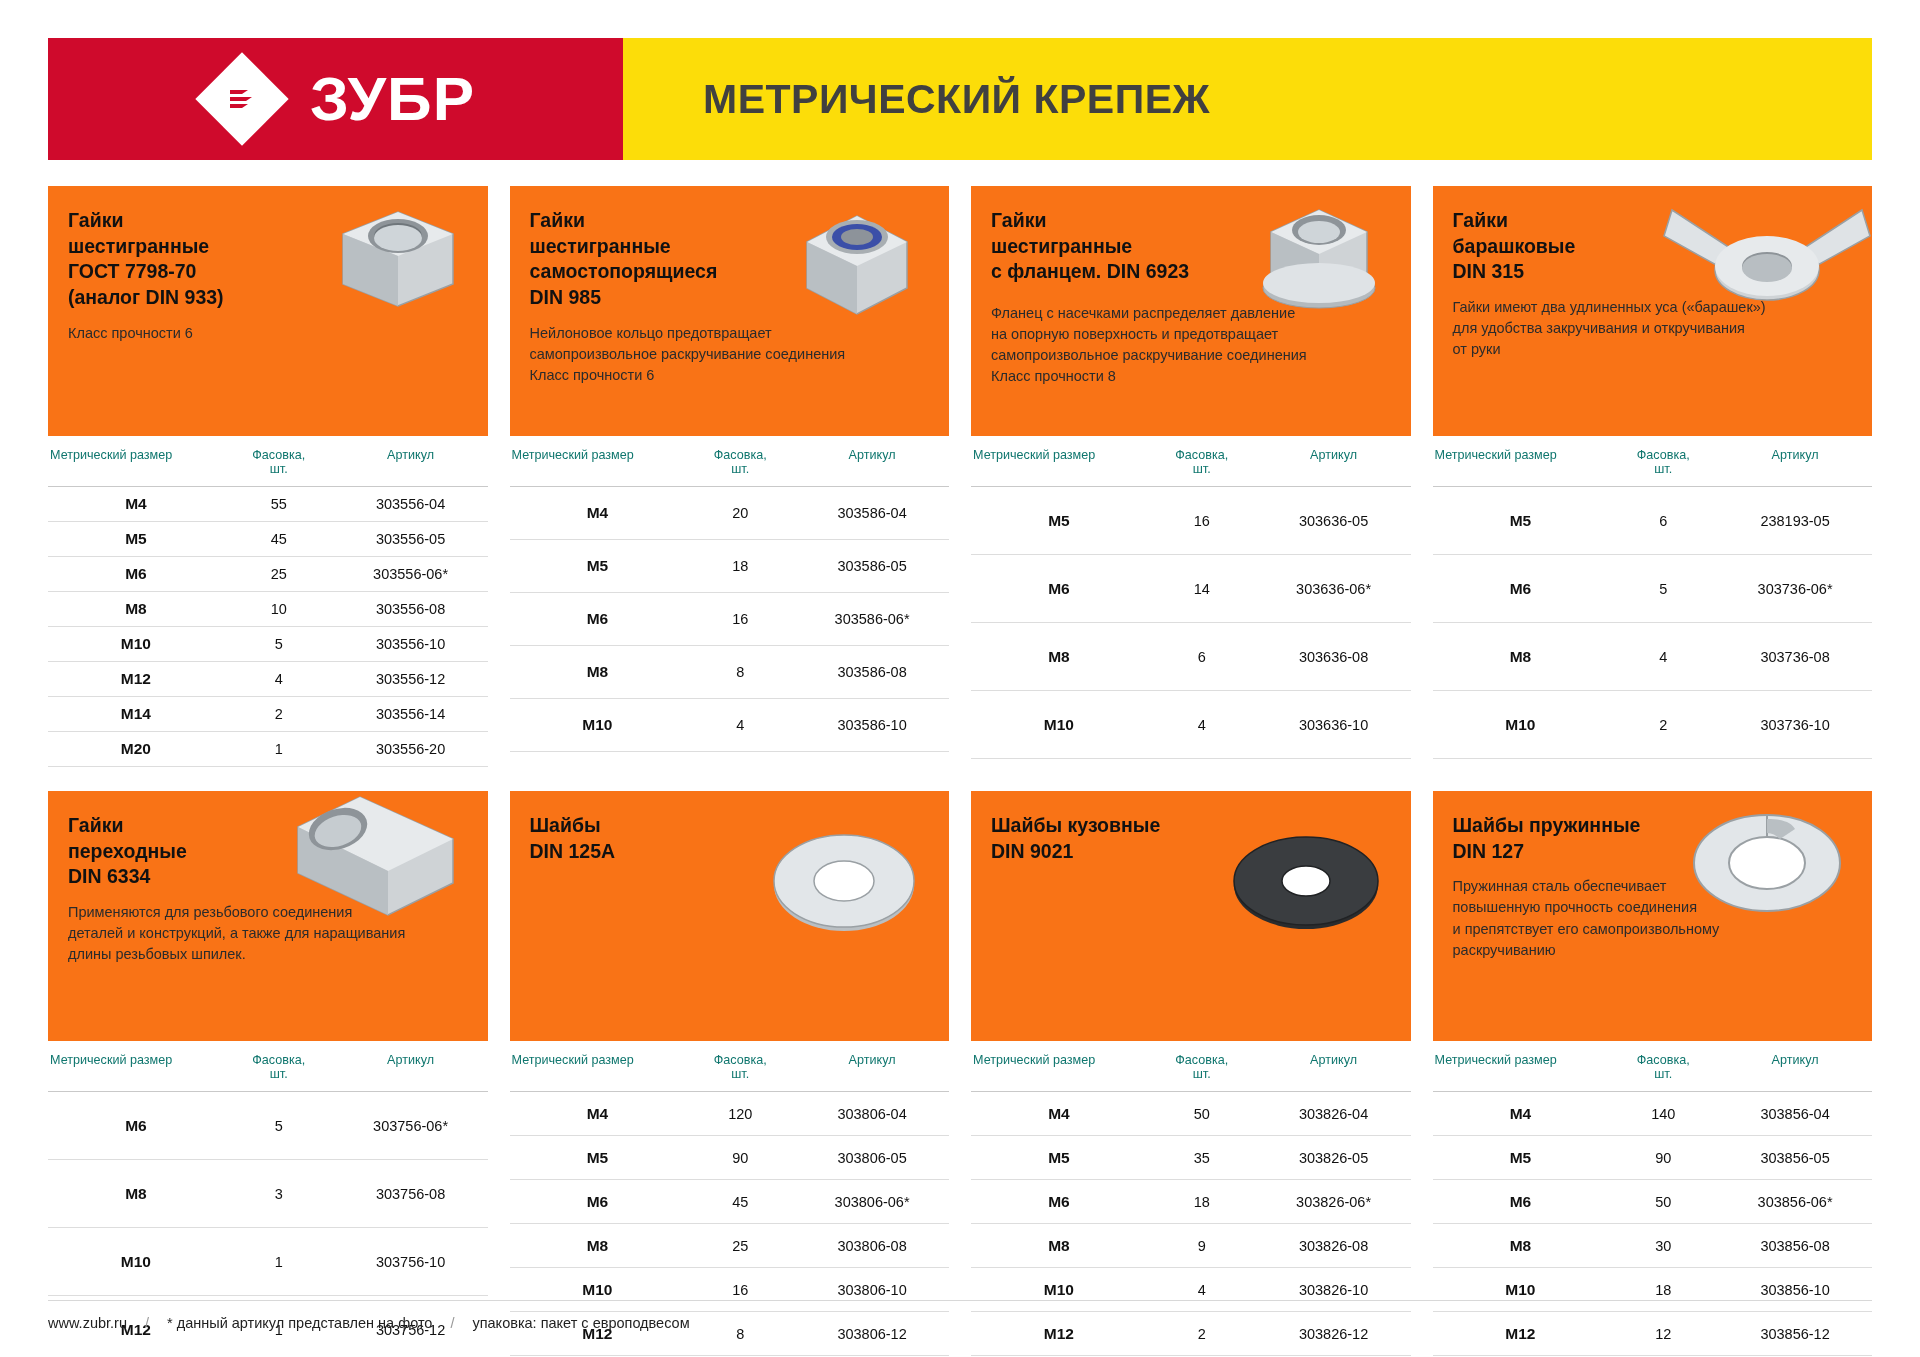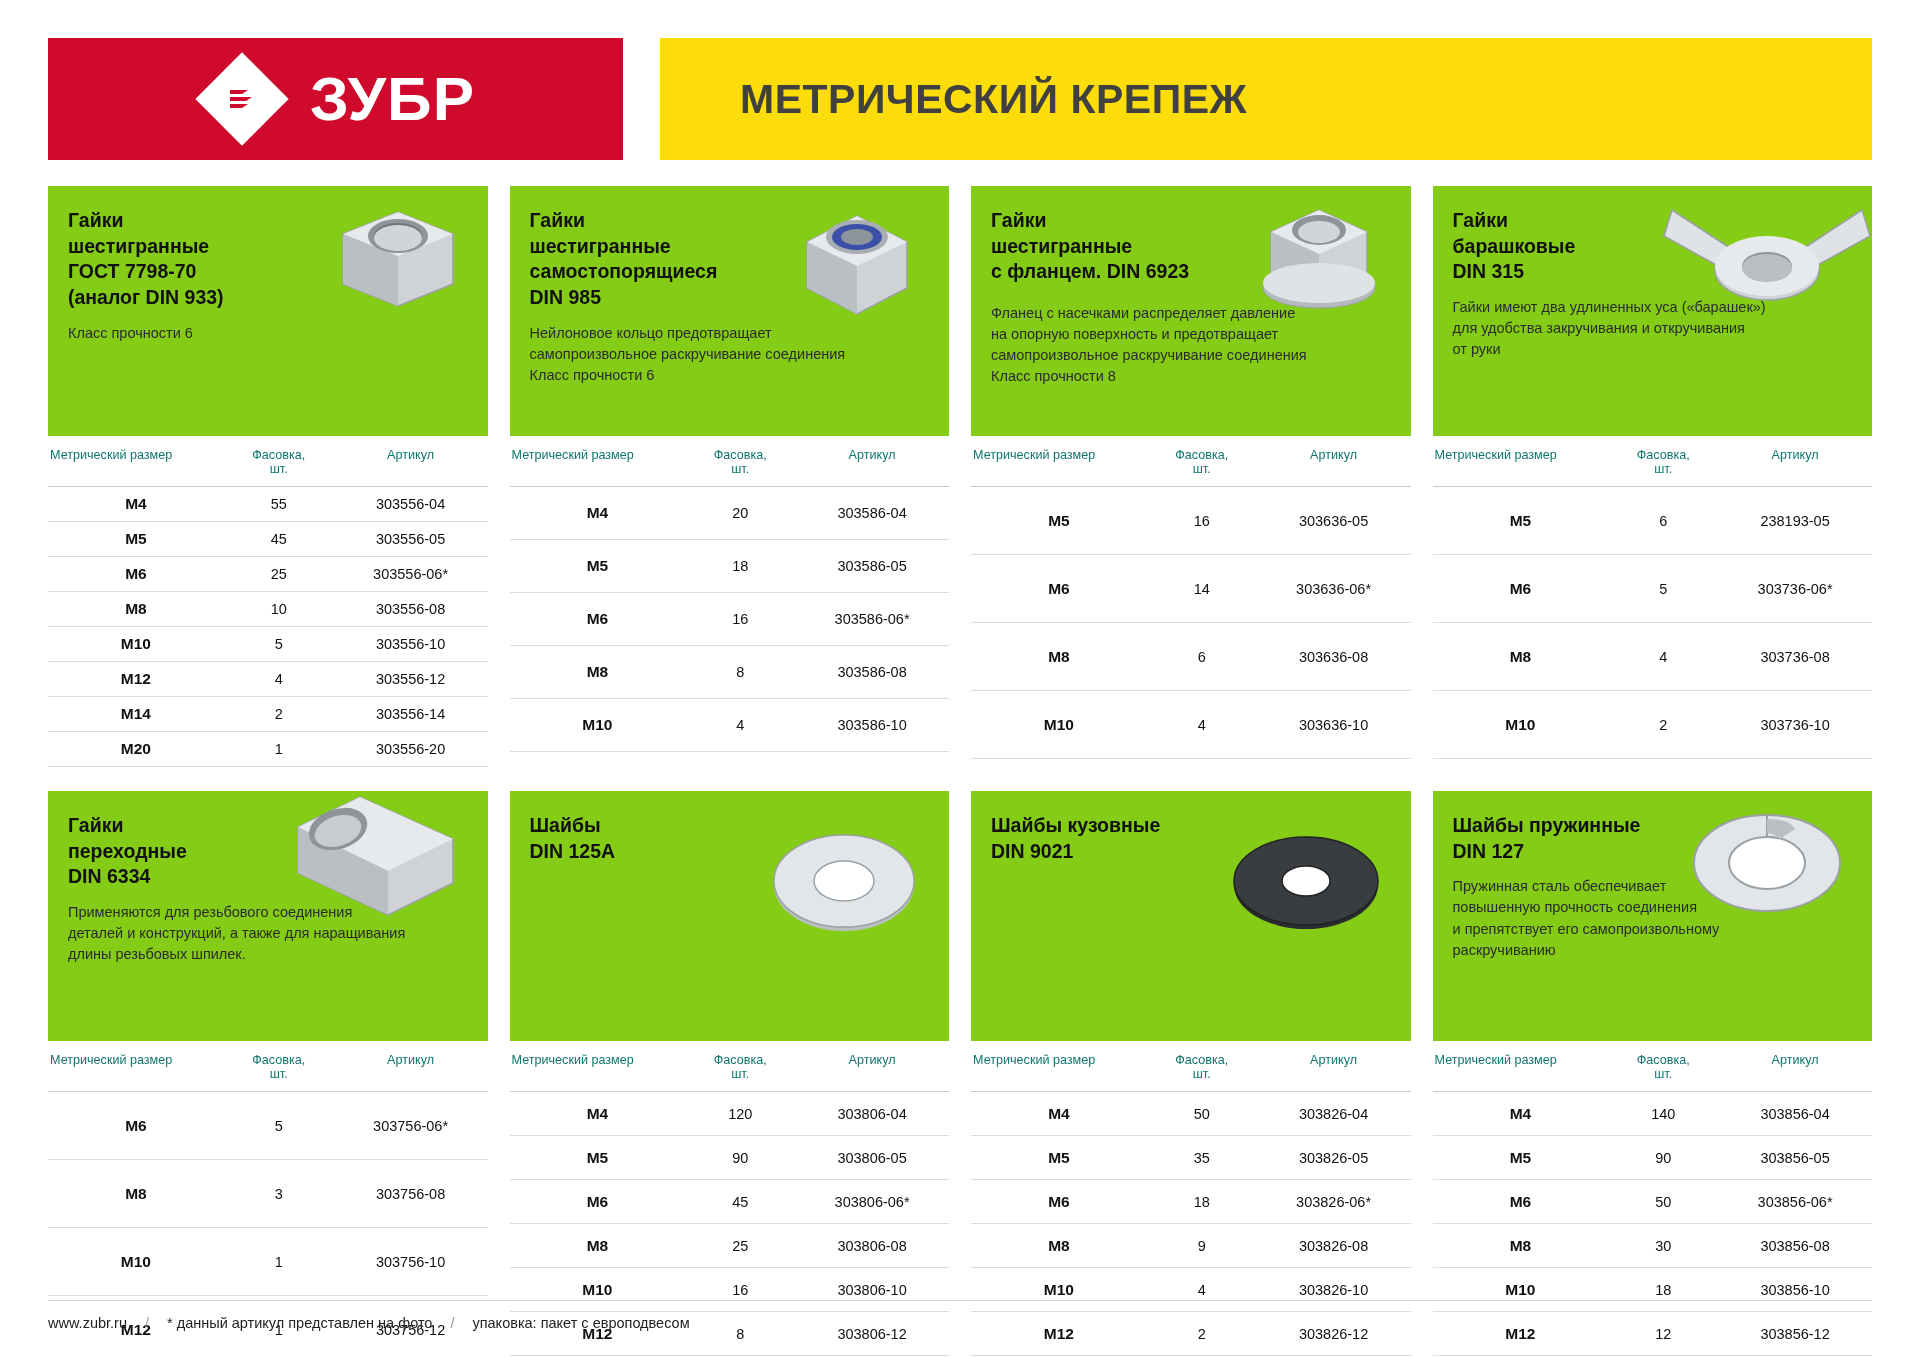--- a/index.html
+++ b/index.html
@@ -13,21 +13,20 @@
     position: relative;
     background: #ffffff;
     padding: 0;
     overflow: hidden;
   }
   
   .header {
     display: flex;
     height: 122px;
     margin: 38px 48px 0 48px;
-    gap: 37px;
   }
   .logo-block {
     width: 575px;
     background: #cf0a2c;
     display: flex;
     align-items: center;
     justify-content: center;
     gap: 22px;
   }
   .logo-mark {
@@ -76,21 +75,21 @@
     display: grid;
     grid-template-columns: repeat(4, 1fr);
     column-gap: 22px;
     row-gap: 24px;
   }
   .card {
     background: #ffffff;
     position: relative;
   }
   .card-head {
-    background: #84cc16;
+    background: #f97316;
     position: relative;
     padding: 22px 20px 20px 20px;
     min-height: 250px;
   }
   .card-title {
     font-size: 19.5px;
     font-weight: bold;
     color: #111111;
     line-height: 1.32;
     max-width: 64%;

